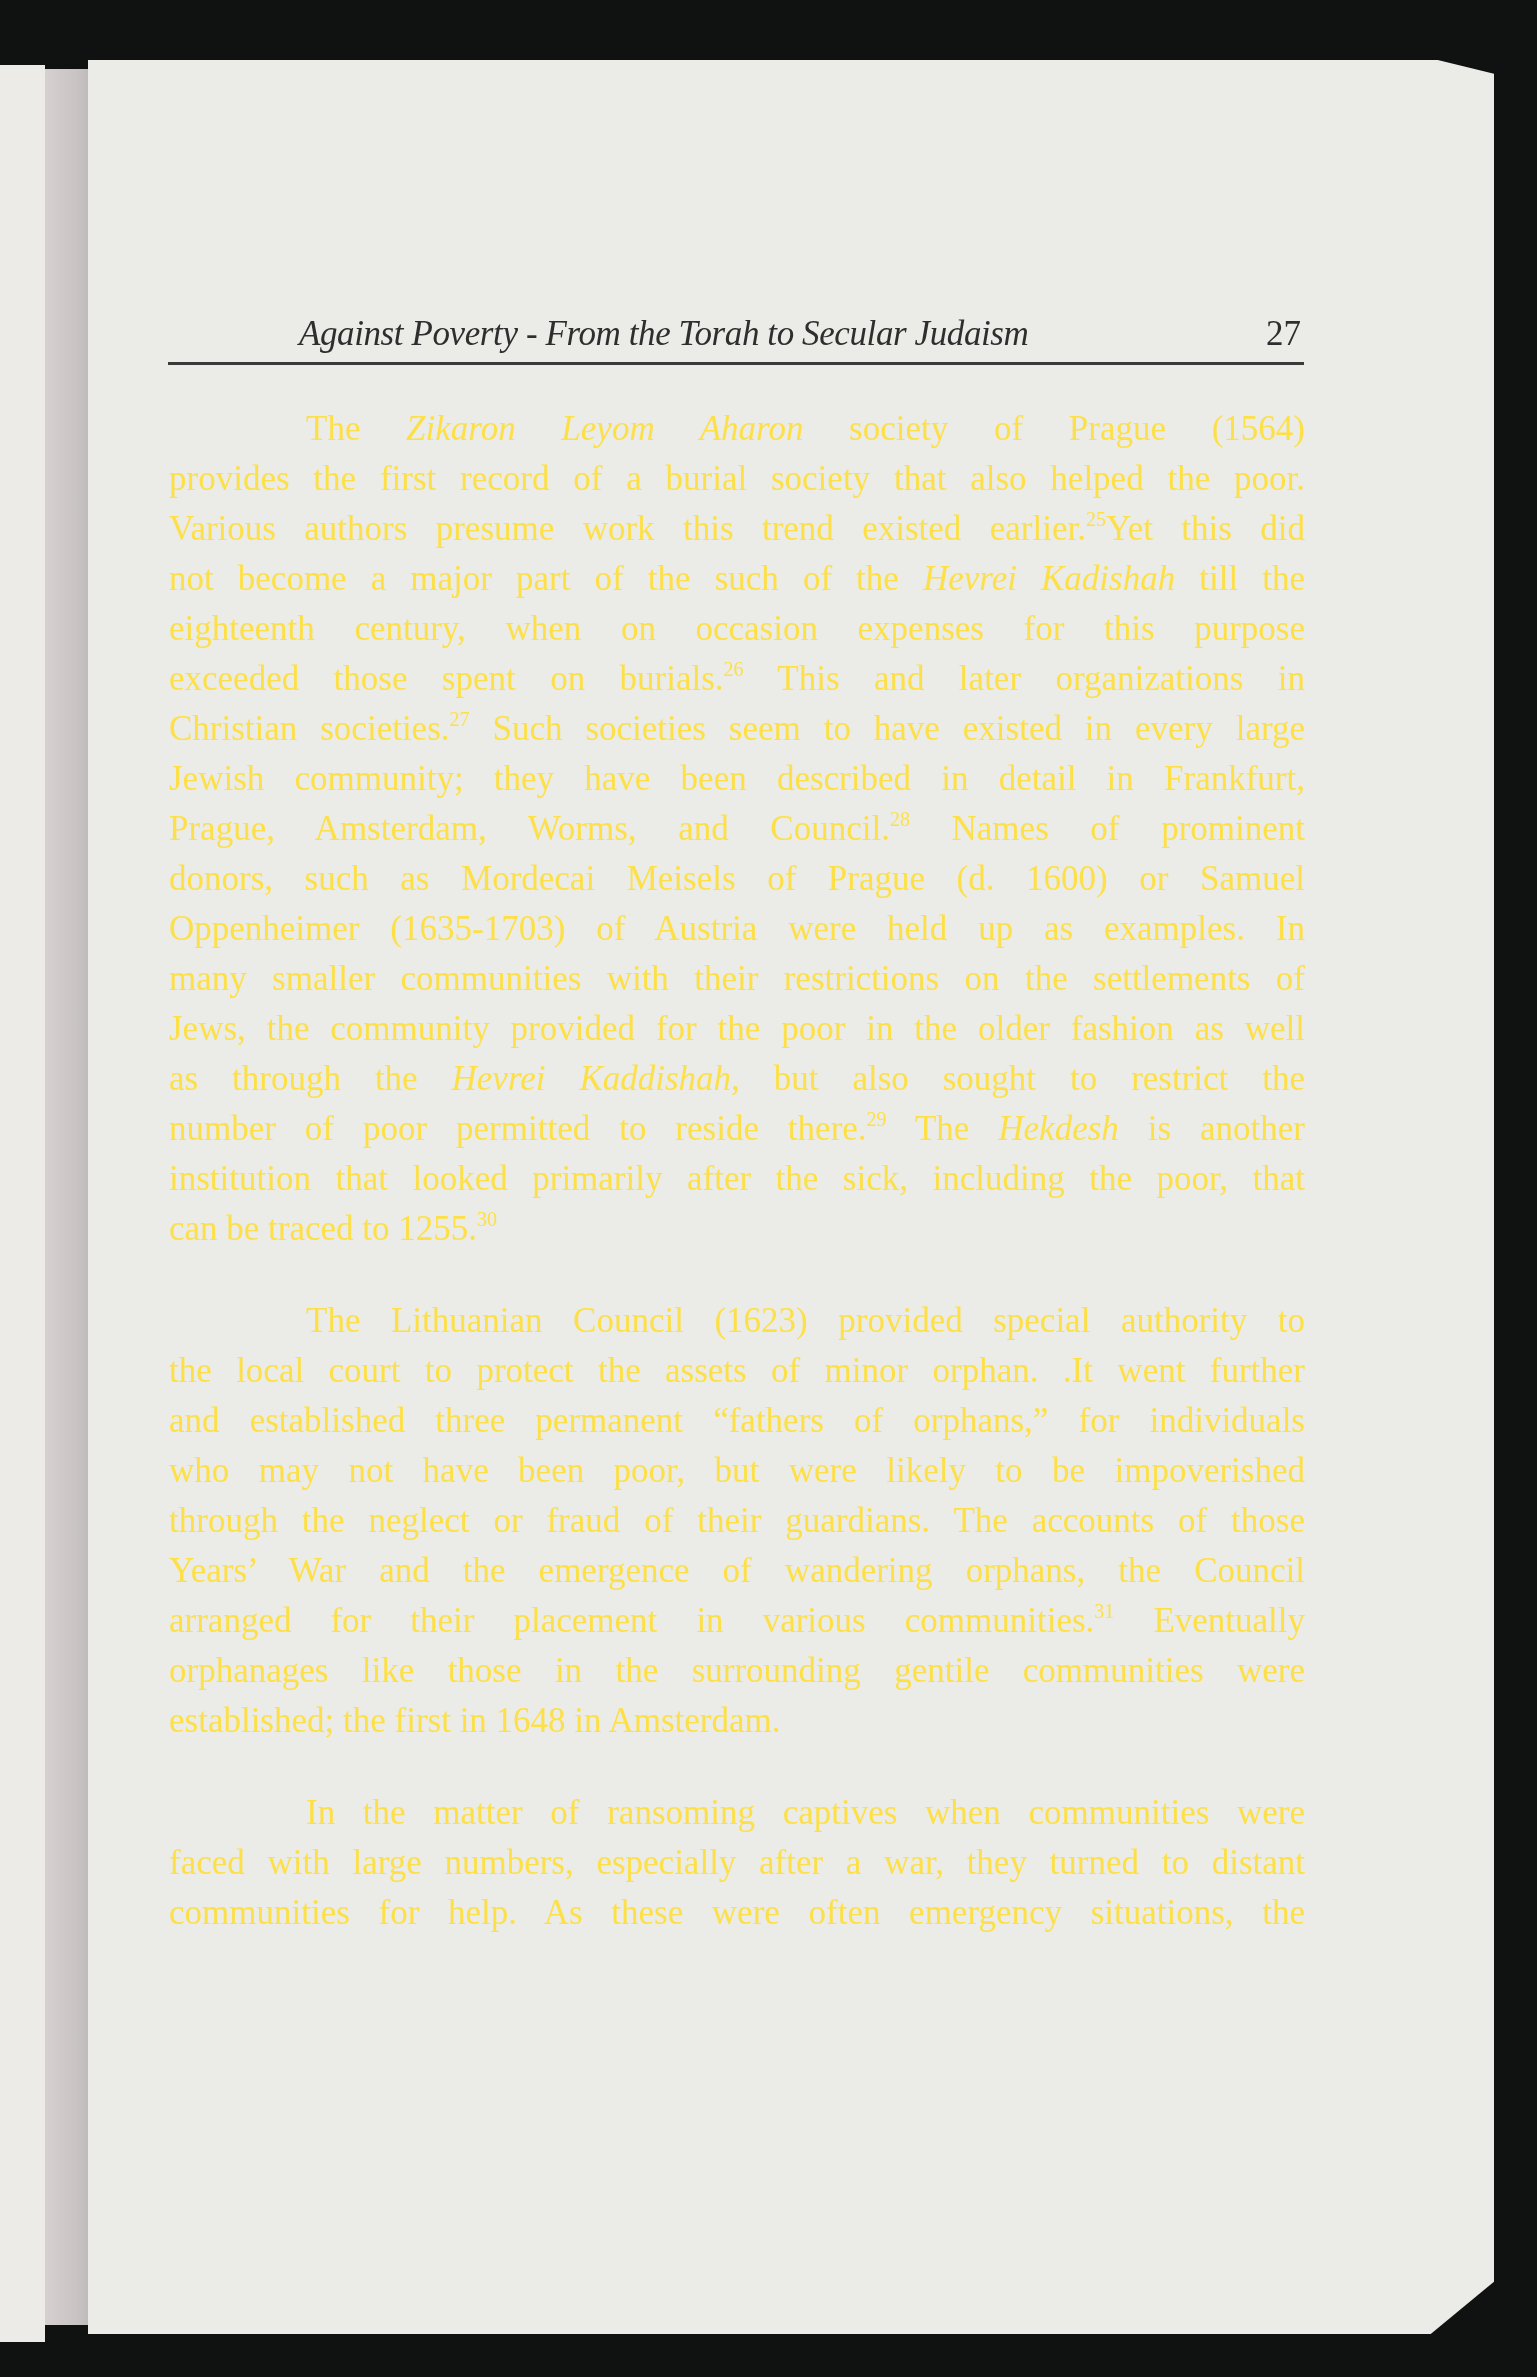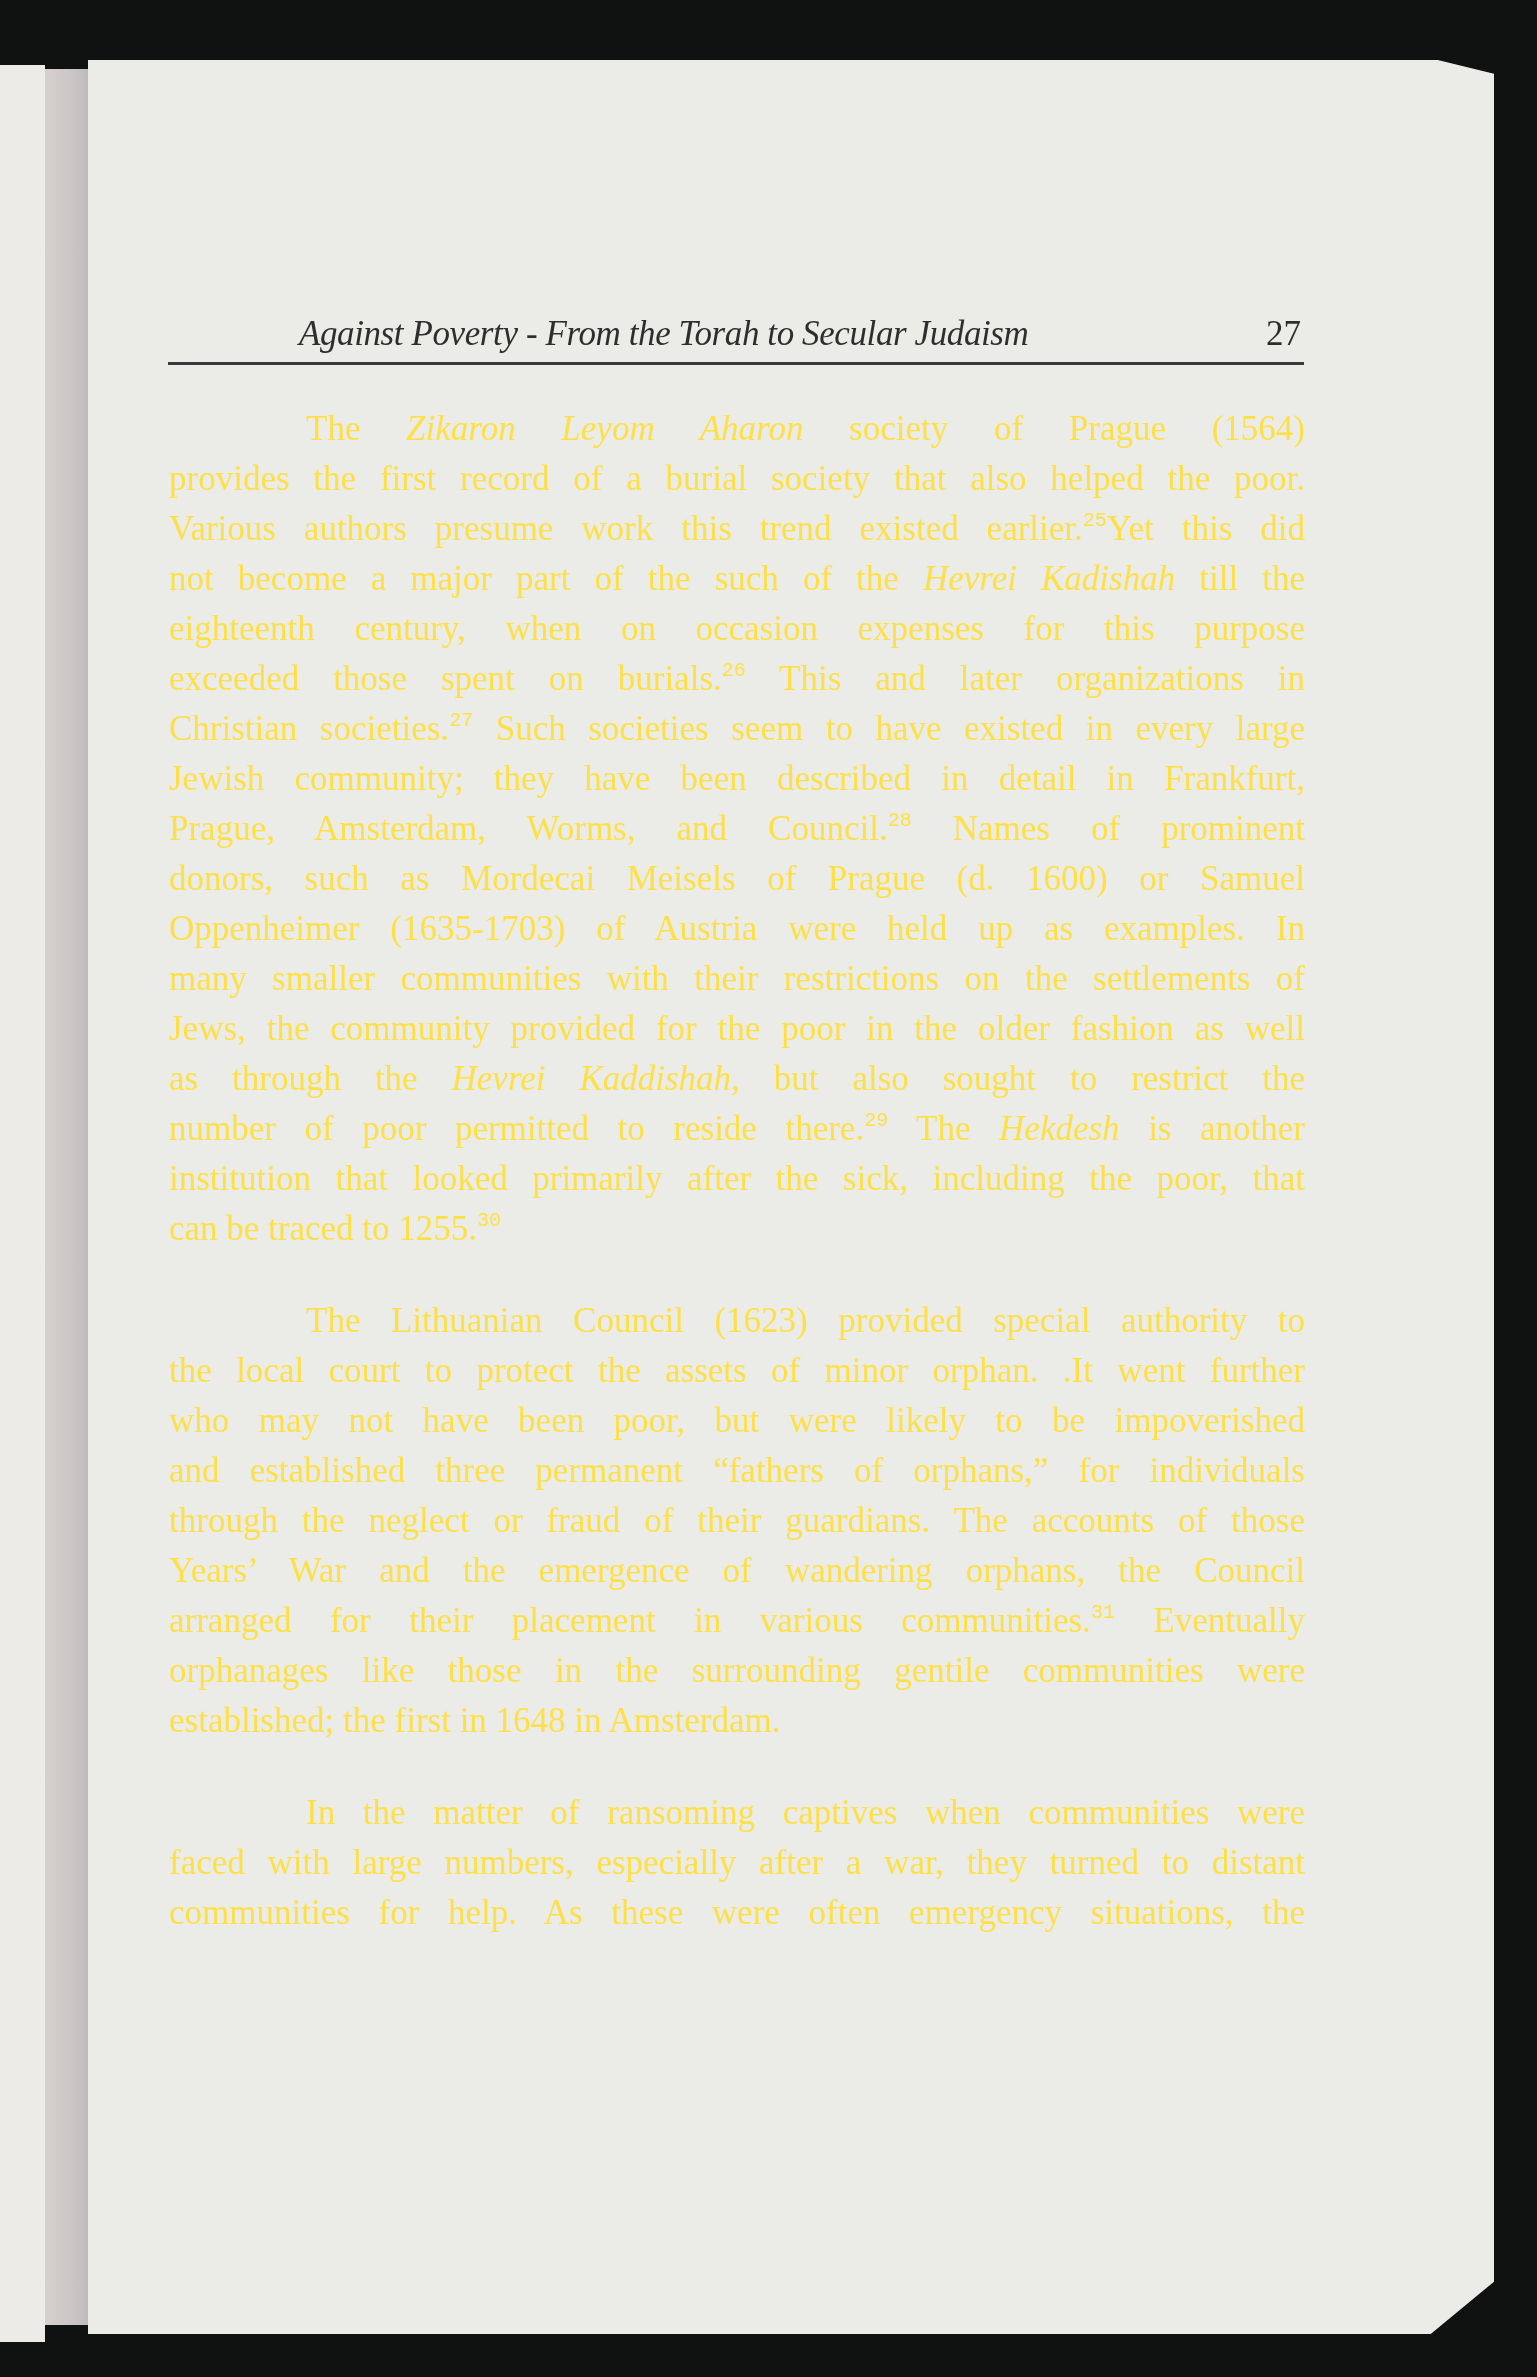--- a/index.html
+++ b/index.html
@@ -37,21 +37,21 @@
   .body-text {
     position: absolute; left: 169px; top: 404px; width: 1136px;
     color: #fde047; font-size: 35px; line-height: 50px;
   }
   .para { margin: 0; text-align: justify; text-indent: 137px; }
   .para + .para { margin-top: 42px; }
   .para .line { display: block; text-align: justify; text-align-last: justify; white-space: nowrap; }
   .para .line.last { text-align-last: left; }
   .para .line.first { padding-left: 137px; }
   .para { text-indent: 0; }
-  sup { font-size: 20px; line-height: 0; vertical-align: 14px; font-family: Liberation Mono, monospace; }
+  sup { font-size: 20px; line-height: 0; vertical-align: 14px; }
   em { font-style: italic; }
 </style>
 </head>
 <body>
 
 <div class="left-page"></div>
 <div class="gutter"></div>
 <div class="page"></div>
 
 <div class="running-head">
@@ -75,22 +75,22 @@
       <span class="line"><span>many smaller communities with their restrictions on the settlements of</span></span>
       <span class="line"><span>Jews, the community provided for the poor in the older fashion as well</span></span>
       <span class="line"><span>as through the </span><em>Hevrei Kaddishah</em><span>, but also sought to restrict the</span></span>
       <span class="line"><span>number of poor permitted to reside there.</span><sup>29</sup><span> The </span><em>Hekdesh</em><span> is another</span></span>
       <span class="line"><span>institution that looked primarily after the sick, including the poor, that</span></span>
       <span class="line last"><span>can be traced to 1255.</span><sup>30</sup></span>
     </p>
   <p class="para">
       <span class="line first"><span>The Lithuanian Council (1623) provided special authority to</span></span>
       <span class="line"><span>the local court to protect the assets of minor orphan. .It went further</span></span>
+      <span class="line"><span>and established three permanent “fathers of orphans,” for individuals</span></span>
       <span class="line"><span>who may not have been poor, but were likely to be impoverished</span></span>
-      <span class="line"><span>and established three permanent “fathers of orphans,” for individuals</span></span>
       <span class="line"><span>through the neglect or fraud of their guardians. The accounts of those</span></span>
       <span class="line"><span>Years’ War and the emergence of wandering orphans, the Council</span></span>
       <span class="line"><span>arranged for their placement in various communities.</span><sup>31</sup><span> Eventually</span></span>
       <span class="line"><span>orphanages like those in the surrounding gentile communities were</span></span>
       <span class="line last"><span>established; the first in 1648 in Amsterdam.</span></span>
     </p>
   <p class="para">
       <span class="line first"><span>In the matter of ransoming captives when communities were</span></span>
       <span class="line"><span>faced with large numbers, especially after a war, they turned to distant</span></span>
       <span class="line"><span>communities for help. As these were often emergency situations, the</span></span>

